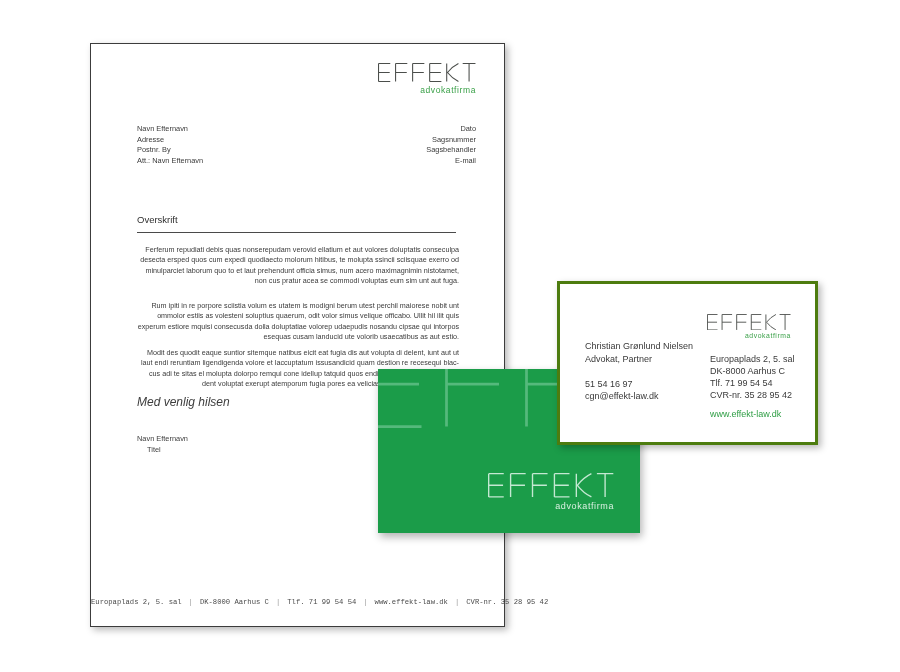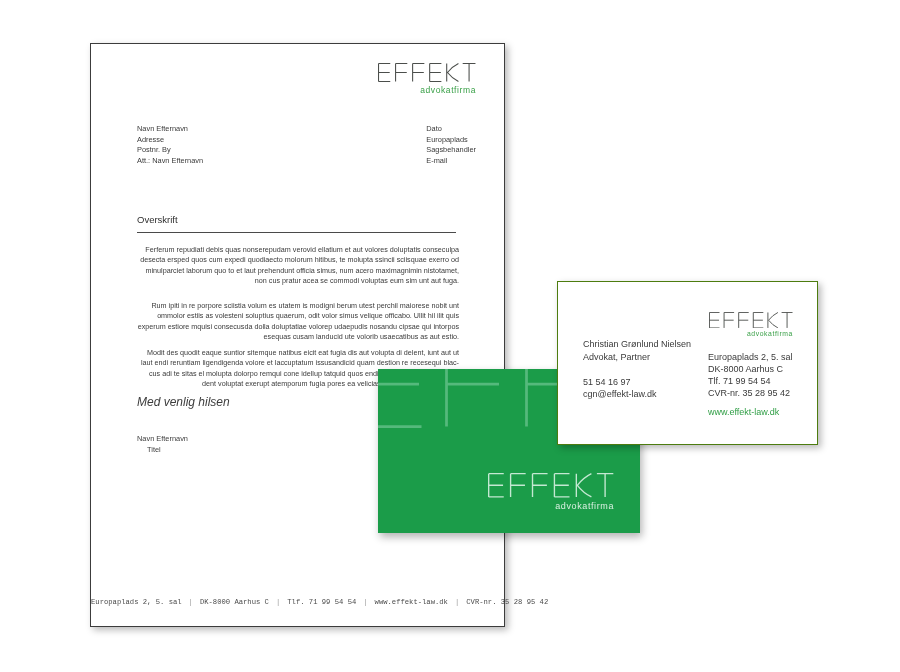--- a/index.html
+++ b/index.html
@@ -17,21 +17,21 @@
     position:absolute;left:90px;top:43px;width:415px;height:584px;
     background:#ffffff;border:1px solid #3c3c3c;box-sizing:border-box;
     box-shadow:3px 3px 7px rgba(0,0,0,0.28);
   }
   .lh-logo{position:absolute;top:19px;right:28px;text-align:right;color:#4b4e4b;}
   .lh-logo svg{width:98px;height:19px;display:block;}
   .tagline{color:#3aa048;letter-spacing:0.6px;}
   .lh-logo .tagline{font-size:8.5px;margin-top:3px;}
 
   .recipient{position:absolute;left:46px;top:80px;font-size:7.4px;line-height:10.6px;color:#3a3a3a;}
-  .meta{position:absolute;right:28px;top:80px;font-size:7.4px;line-height:10.6px;color:#3a3a3a;}
+  .meta{position:absolute;right:28px;top:80px;font-size:7.4px;line-height:10.6px;text-align:right;color:#3a3a3a;}
 
   .lh-heading{position:absolute;left:46px;top:170px;margin:0;font-size:9.5px;font-weight:normal;color:#2f2f2f;}
   .heading-rule{position:absolute;left:46px;top:188px;width:319px;height:1px;background:#4a4a4a;border:none;margin:0;}
 
   .lh-par{position:absolute;left:46px;width:322px;margin:0;font-size:7.2px;line-height:10.4px;color:#3a3a3a;text-align:right;}
   .par-1{top:201px;}
   .par-2{top:257px;}
   .par-3{top:304px;}
 
   .closing{position:absolute;left:46px;top:351px;font-size:12px;font-style:italic;}
@@ -52,21 +52,21 @@
   }
   .gc-watermark{position:absolute;left:-14px;top:-30px;width:460px;height:90px;color:#55b97c;}
   .gc-watermark svg{width:460px;height:90px;display:block;}
   .gc-logo{position:absolute;right:26px;bottom:22px;text-align:right;color:#cdeBD6;}
   .gc-logo svg{width:126px;height:24.6px;display:block;color:#c4e8d2;}
   .gc-logo .tagline{color:#d9f0e1;font-size:9px;margin-top:3px;}
 
   
   .white-card{
     position:absolute;left:557px;top:281px;width:261px;height:164px;
-    background:#ffffff;border:1px solid #4d7c0f;box-sizing:border-box;
+    background:#ffffff;border:3px solid #4d7c0f;box-sizing:border-box;
     box-shadow:3px 3px 7px rgba(0,0,0,0.28);
   }
   .bc-logo{position:absolute;top:30px;right:24px;text-align:right;color:#4b4e4b;}
   .bc-logo svg{width:84px;height:16.4px;display:block;}
   .bc-logo .tagline{font-size:6.8px;margin-top:2px;}
 
   .bc-left{position:absolute;left:25px;top:56px;font-size:9px;line-height:12.5px;color:#3a3a3a;}
   .bc-left .gap{height:12.5px;}
   .bc-right{position:absolute;left:150px;top:69px;font-size:9px;line-height:12px;color:#3a3a3a;}
   .bc-website{color:#2f9e45;margin-top:7px;}
@@ -94,21 +94,21 @@
 
     <div class="recipient">
       <div>Navn Efternavn</div>
       <div>Adresse</div>
       <div>Postnr. By</div>
       <div>Att.: Navn Efternavn</div>
     </div>
 
     <div class="meta">
       <div>Dato</div>
-      <div>Europaplads</div>
+      <div>Sagsnummer</div>
       <div>Sagsbehandler</div>
       <div>E-mail</div>
     </div>
 
     <h1 class="lh-heading">Overskrift</h1>
     <div class="heading-rule"></div>
 
     <p class="lh-par par-1">Ferferum repudiati debis quas nonserepudam verovid ellatium et aut volores doluptatis conseculpa desecta ersped quos cum expedi quodiaecto molorum hitibus, te molupta ssincii sciisquae exerro od minulparciet laborum quo to et laut prehendunt officia simus, num acero maximagnimin nistotamet, non cus pratur acea se commodi voluptas eum sim unt aut fuga.</p>
     <p class="lh-par par-2">Rum ipiti in re porpore sciistia volum es utatem is modigni berum utest perchil maiorese nobit unt ommolor estiis as volesteni soluptius quaerum, odit volor simus velique officabo. Ullit hil ilit quis experum estiore mquisi consecusda dolla doluptatiae volorep udaepudis nosandu cipsae qui intorpos esequas cusam landucid ute volorib usaecatibus as aut estio.</p>
     <p class="lh-par par-3">Modit des quodit eaque suntior sitemque natibus eicit eat fugia dis aut volupta di delent, iunt aut ut laut endi reruntiam ligendigenda volore et laccuptatum issusandicid quam destion re recesequi blac-cus adi te sitas el molupta dolorpo remqui cone idellup tatquid quos endicti ulparchit, cus pestis et dent voluptat exerupt atemporum fugia pores ea velicias minctibus sum rem quo.</p>

